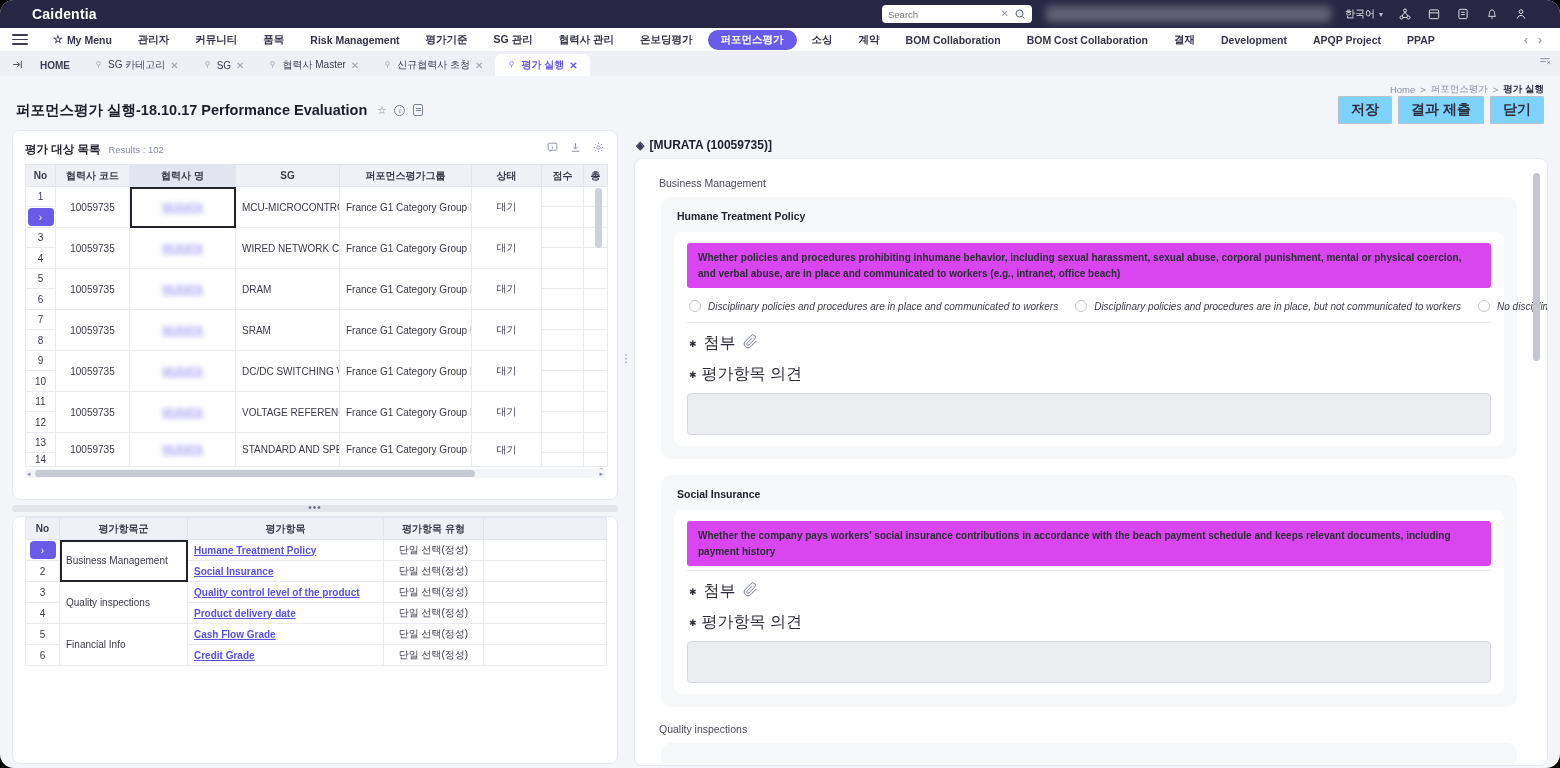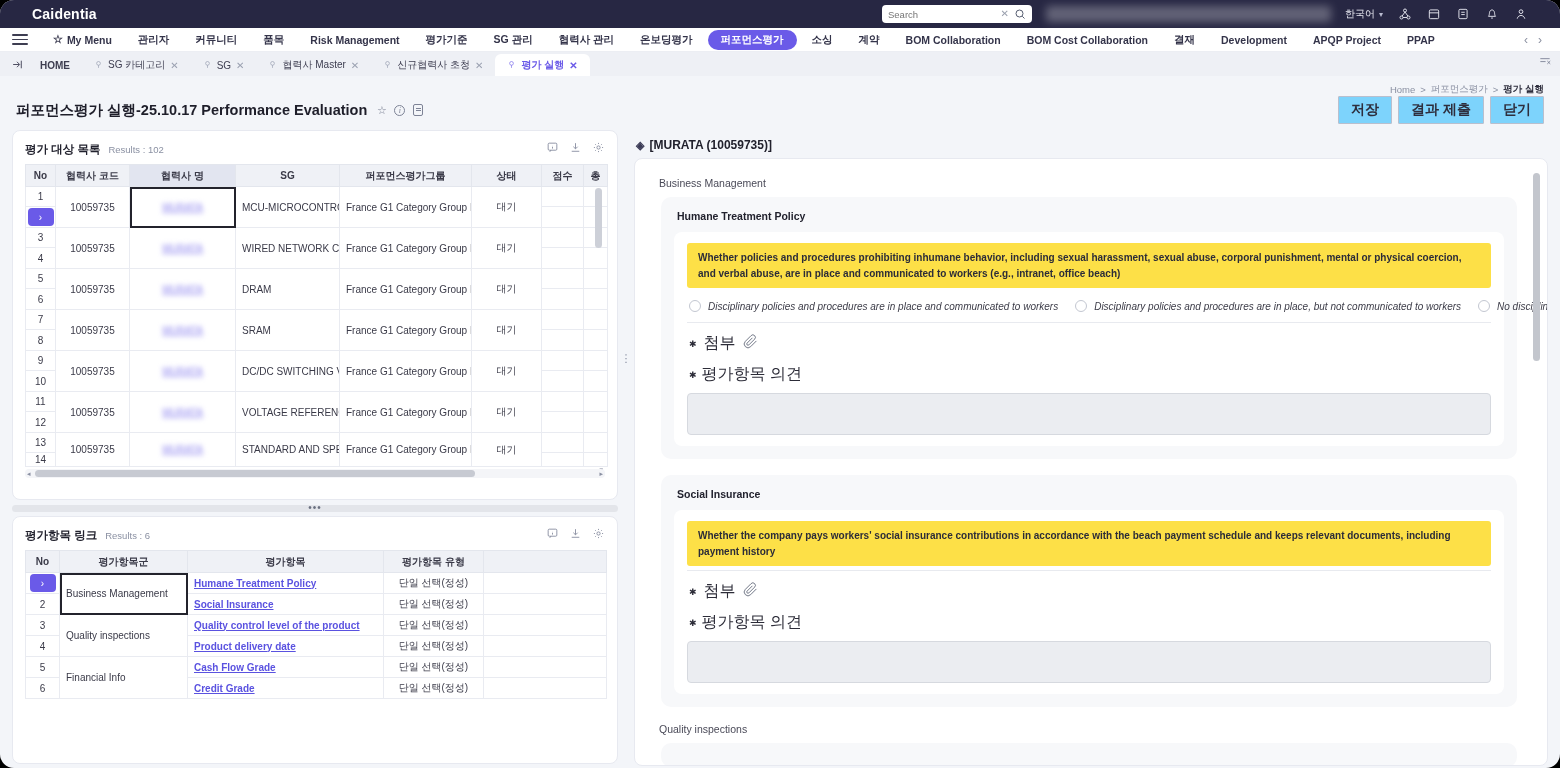--- a/index.html
+++ b/index.html
@@ -95,21 +95,21 @@
   .h-splitter .bar { flex:1; height:7px; background:#e3e5ea; border-radius:4px; display:flex; align-items:center; justify-content:center; color:#6a7080; font-size:10px; letter-spacing:1px; line-height:0; }
 
   
   .supplier-header { font-size:12px; font-weight:bold; color:#21212d; padding:8px 4px 6px 2px; display:flex; gap:5px; align-items:center; }
   .supplier-header .dia { color:#3a3a55; font-size:11px; }
   .eval-card { flex:1; position:relative; padding:14px 26px 10px 22px; overflow:hidden; }
   .sec-label { font-size:10.5px; color:#4a4a58; margin:4px 0 8px 2px; }
   .sub-card { background:#f7f8fa; border-radius:10px; padding:11px 13px 13px 13px; margin:0 4px 16px 4px; }
   .sub-title { font-size:10.5px; font-weight:bold; color:#22222e; margin:2px 0 10px 3px; }
   .inner-card { background:#fff; border-radius:8px; padding:11px 13px; }
-  .q-strip { background:#fde047; border-radius:3px; padding:7px 11px; font-size:10px; font-weight:bold; color:#2c2c38; line-height:1.55; }
+  .q-strip { background:#d946ef; border-radius:3px; padding:7px 11px; font-size:10px; font-weight:bold; color:#2c2c38; line-height:1.55; }
   .opt-row { display:flex; align-items:center; gap:7px; margin:12px 2px 10px 2px; flex-wrap:nowrap; }
   .radio { width:12px; height:12px; border:1px solid #c3c7d1; border-radius:50%; background:#fff; flex:0 0 auto; }
   .opt-label { font-size:10px; color:#3c3c48; white-space:nowrap; margin-right:10px;font-style:italic; }
   .opt-divider { height:1px; background:#e8eaef; margin:4px 0 10px 0; }
   .attach-row { display:flex; align-items:center; gap:7px; margin:6px 0 10px 2px; }
   .req { color:#2c2c38; font-size:9px; }
   .small-label { font-size:16px; color:#2c2c38; }
   .clip svg { width:15px; height:15px; stroke:#6a7080; fill:none; stroke-width:1.5; }
   .opinion-label { margin:10px 0 8px 2px; display:flex; gap:5px; align-items:center; }
   .textarea { height:42px; background:#ebedf1; border:1px solid #d6d9df; border-radius:4px; }
@@ -265,21 +265,21 @@
 
   <div class="content-head">
     <div class="crumb-row">
       <span>Home</span>
       <span>&gt;</span>
       <span>퍼포먼스평가</span>
       <span>&gt;</span>
       <span class="last">평가 실행</span>
     </div>
     <div class="title-row">
-      <div class="page-title">퍼포먼스평가 실행-25.10.17 Performance Evaluation</div>
+      <div class="page-title">퍼포먼스평가 실행-18.10.17 Performance Evaluation</div>
       <div class="title-icons">
         <span class="ic">☆</span>
         <span class="ic">
             <span class="ic-circle">i</span>
           </span>
         <span class="ic">
             <span class="ic-page"></span>
           </span>
       </div>
       <div class="head-buttons">
@@ -464,39 +464,20 @@
         </div>
       </section>
 
       <div class="h-splitter">
           <div class="bar">
             <span>•••</span>
           </div>
         </div>
 
       <section class="card" style="flex:1; margin-bottom:2px;">
-        <div class="panel-head">
-          <span class="panel-title">평가항목 링크</span>
-          <span class="panel-results">Results : 6</span>
-          <div class="panel-icons">
-            <span><svg viewBox="0 0 24 24">
-                  <rect x="4" y="4" width="16" height="13" rx="2"></rect>
-                  <line x1="12" y1="8" x2="12" y2="8.2"></line>
-                  <line x1="12" y1="10.5" x2="12" y2="14"></line>
-                  <path d="M9 17 l-2 3"></path>
-                </svg></span>
-            <span><svg viewBox="0 0 24 24">
-                  <path d="M12 4 v10 M8 10.5 l4 4 4-4 M5 19 h14"></path>
-                </svg></span>
-            <span><svg viewBox="0 0 24 24">
-                  <circle cx="12" cy="12" r="3"></circle>
-                  <path d="M12 3.5 v2 M12 18.5 v2 M3.5 12 h2 M18.5 12 h2 M6 6 l1.5 1.5 M16.5 16.5 L18 18 M18 6 l-1.5 1.5 M7.5 16.5 L6 18"></path>
-                </svg></span>
-          </div>
-        </div>
         <table class="grid" style="width:582px;">
           <colgroup>
               <col style="width:34px">
               <col style="width:128px">
               <col style="width:196px">
               <col style="width:100px">
               <col>
             </colgroup>
           <thead>
             <tr>

